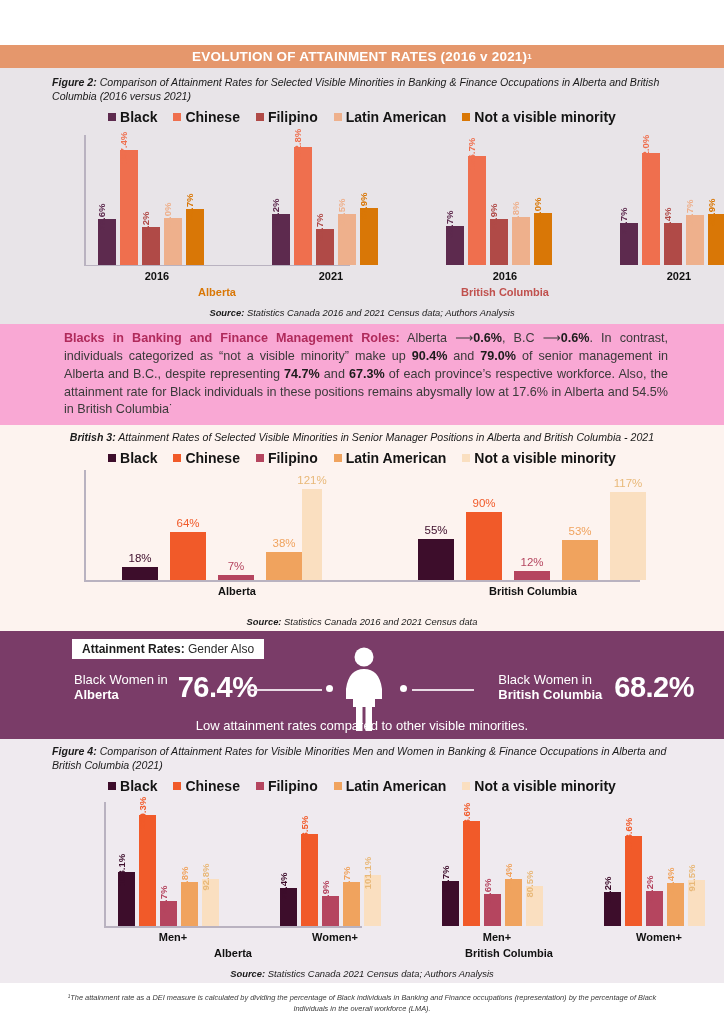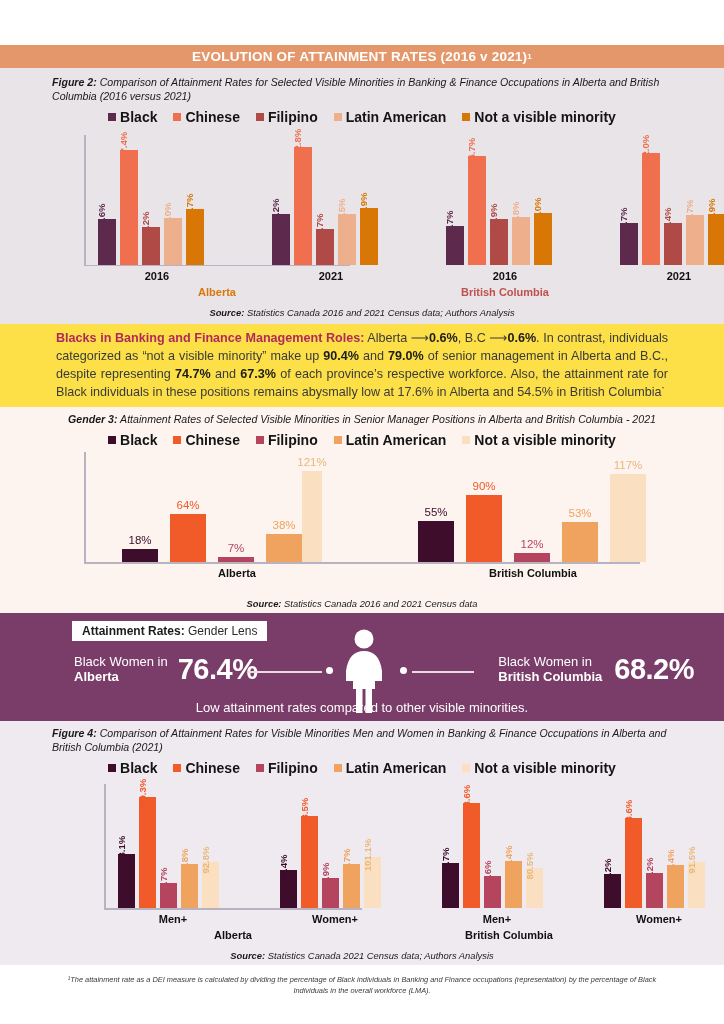--- a/index.html
+++ b/index.html
@@ -14,21 +14,21 @@
   .top-spacer{height:45px;background:#ffffff;}
   .banner{
     height:23px;background:#e5976c;color:#ffffff;
     display:flex;align-items:center;justify-content:center;
     font-weight:bold;font-size:13.5px;letter-spacing:.2px;
   }
   .banner sup{font-size:8px;vertical-align:super;}
 
   
   .sec-fig2{background:#e8e4e8;padding:8px 0 6px 0;}
-  .sec-text{background:#fde047;padding:6px 0 6px 0;}
+  .sec-text{background:#f9a8d4;padding:6px 0 6px 8px;}
   .sec-fig3{background:#fdf3ef;padding:6px 0 4px 0;}
   .sec-band{background:#7a3c68;padding:0;}
   .sec-fig4{background:#efeaef;padding:6px 0 4px 0;}
   .sec-foot{background:#ffffff;padding:4px 0 6px 0;}
 
   .fig-title{
     font-style:italic;font-size:10.6px;color:#1a1a1a;
     line-height:1.32;margin:0 46px 0 52px;
   }
   .fig-title b{font-style:italic;font-weight:bold;}
@@ -255,21 +255,21 @@
   </div>
 
   <div class="sec-text">
     <p class="para">
       <span class="hl">Blacks in Banking and Finance Management Roles:</span><span> Alberta </span><span>⟶</span><b>0.6%</b><span>, B.C </span><span>⟶</span><b>0.6%</b><span>. In contrast, individuals categorized as “not a visible minority” make up </span><b>90.4%</b><span> and </span><b>79.0%</b><span> of senior management in Alberta and B.C., despite representing </span><b>74.7%</b><span> and </span><b>67.3%</b><span> of each province’s respective workforce. Also, the attainment rate for Black individuals in these positions remains abysmally low at 17.6% in Alberta and 54.5% in British Columbia</span><span>˙</span>
     </p>
   </div>
 
   <div class="sec-fig3">
     <div class="fig-title" style="text-align:center;margin:0 20px;">
-      <b>Gender 3:</b><span> Attainment Rates of Selected Visible Minorities in Senior Manager Positions in Alberta and British Columbia - 2021</span>
+      <b>British 3:</b><span> Attainment Rates of Selected Visible Minorities in Senior Manager Positions in Alberta and British Columbia - 2021</span>
     </div>
     <div class="legend" id="legend-fig3">
         <div class="legend-item">
           <span class="legend-sw" style="background: rgb(61, 13, 43);"></span>
           <span class="legend-lb">Black</span>
         </div>
         <div class="legend-item">
           <span class="legend-sw" style="background: rgb(241, 90, 41);"></span>
           <span class="legend-lb">Chinese</span>
         </div>
@@ -337,21 +337,21 @@
         <div class="xtick" style="left: 338px; width: 266px; top: 117px; font-size: 11px;">British Columbia</div>
       </div>
     <div class="src" style="margin-top:18px;">
       <b>Source:</b><span> Statistics Canada 2016 and 2021 Census data</span>
     </div>
   </div>
 
   <div class="sec-band">
     <div class="band">
       <div class="band-tag">
-        <b>Attainment Rates:</b><span> Gender Lens</span>
+        <b>Attainment Rates:</b><span> Gender Also</span>
       </div>
 
       <div class="band-left">
         <div class="sm">
           <span>Black Women in</span>
           <b>Alberta</b>
         </div>
         <div class="big">76.4%</div>
       </div>
 

